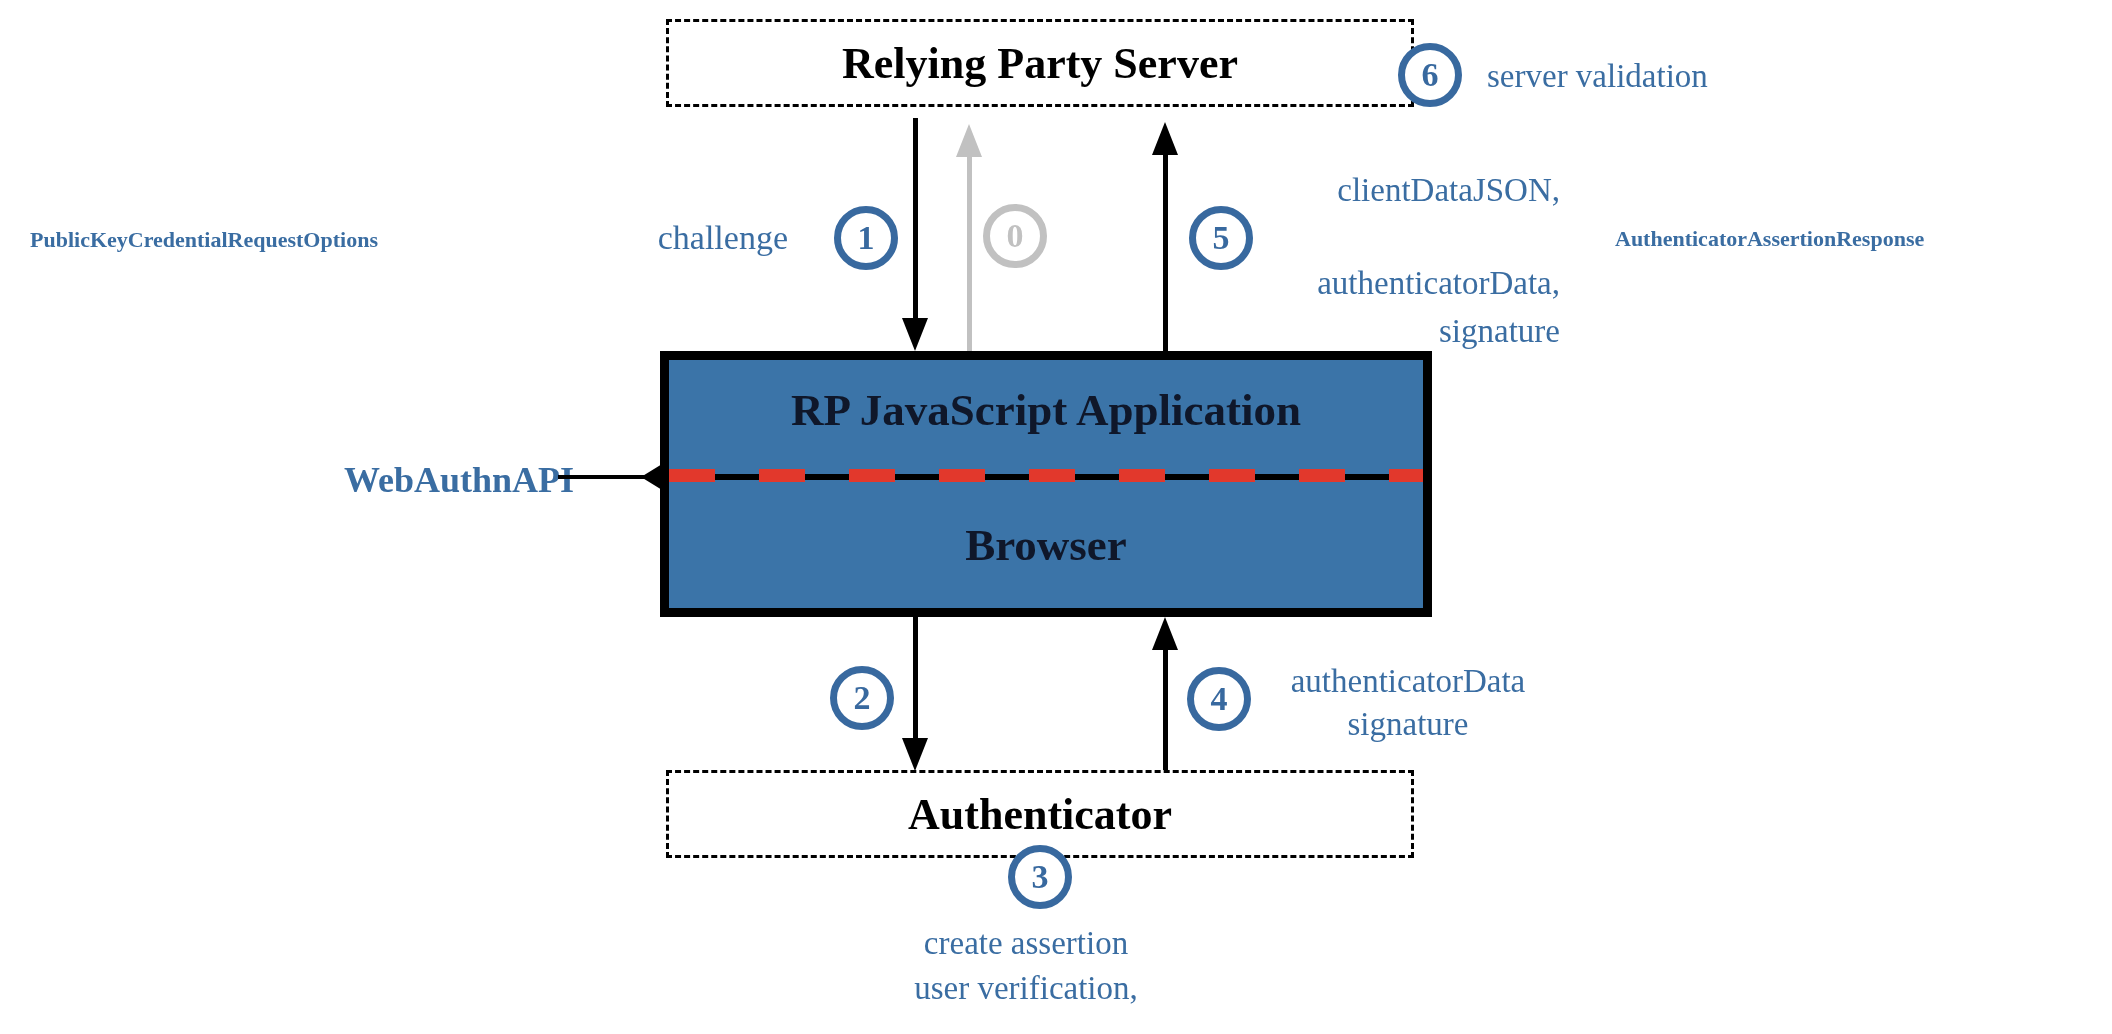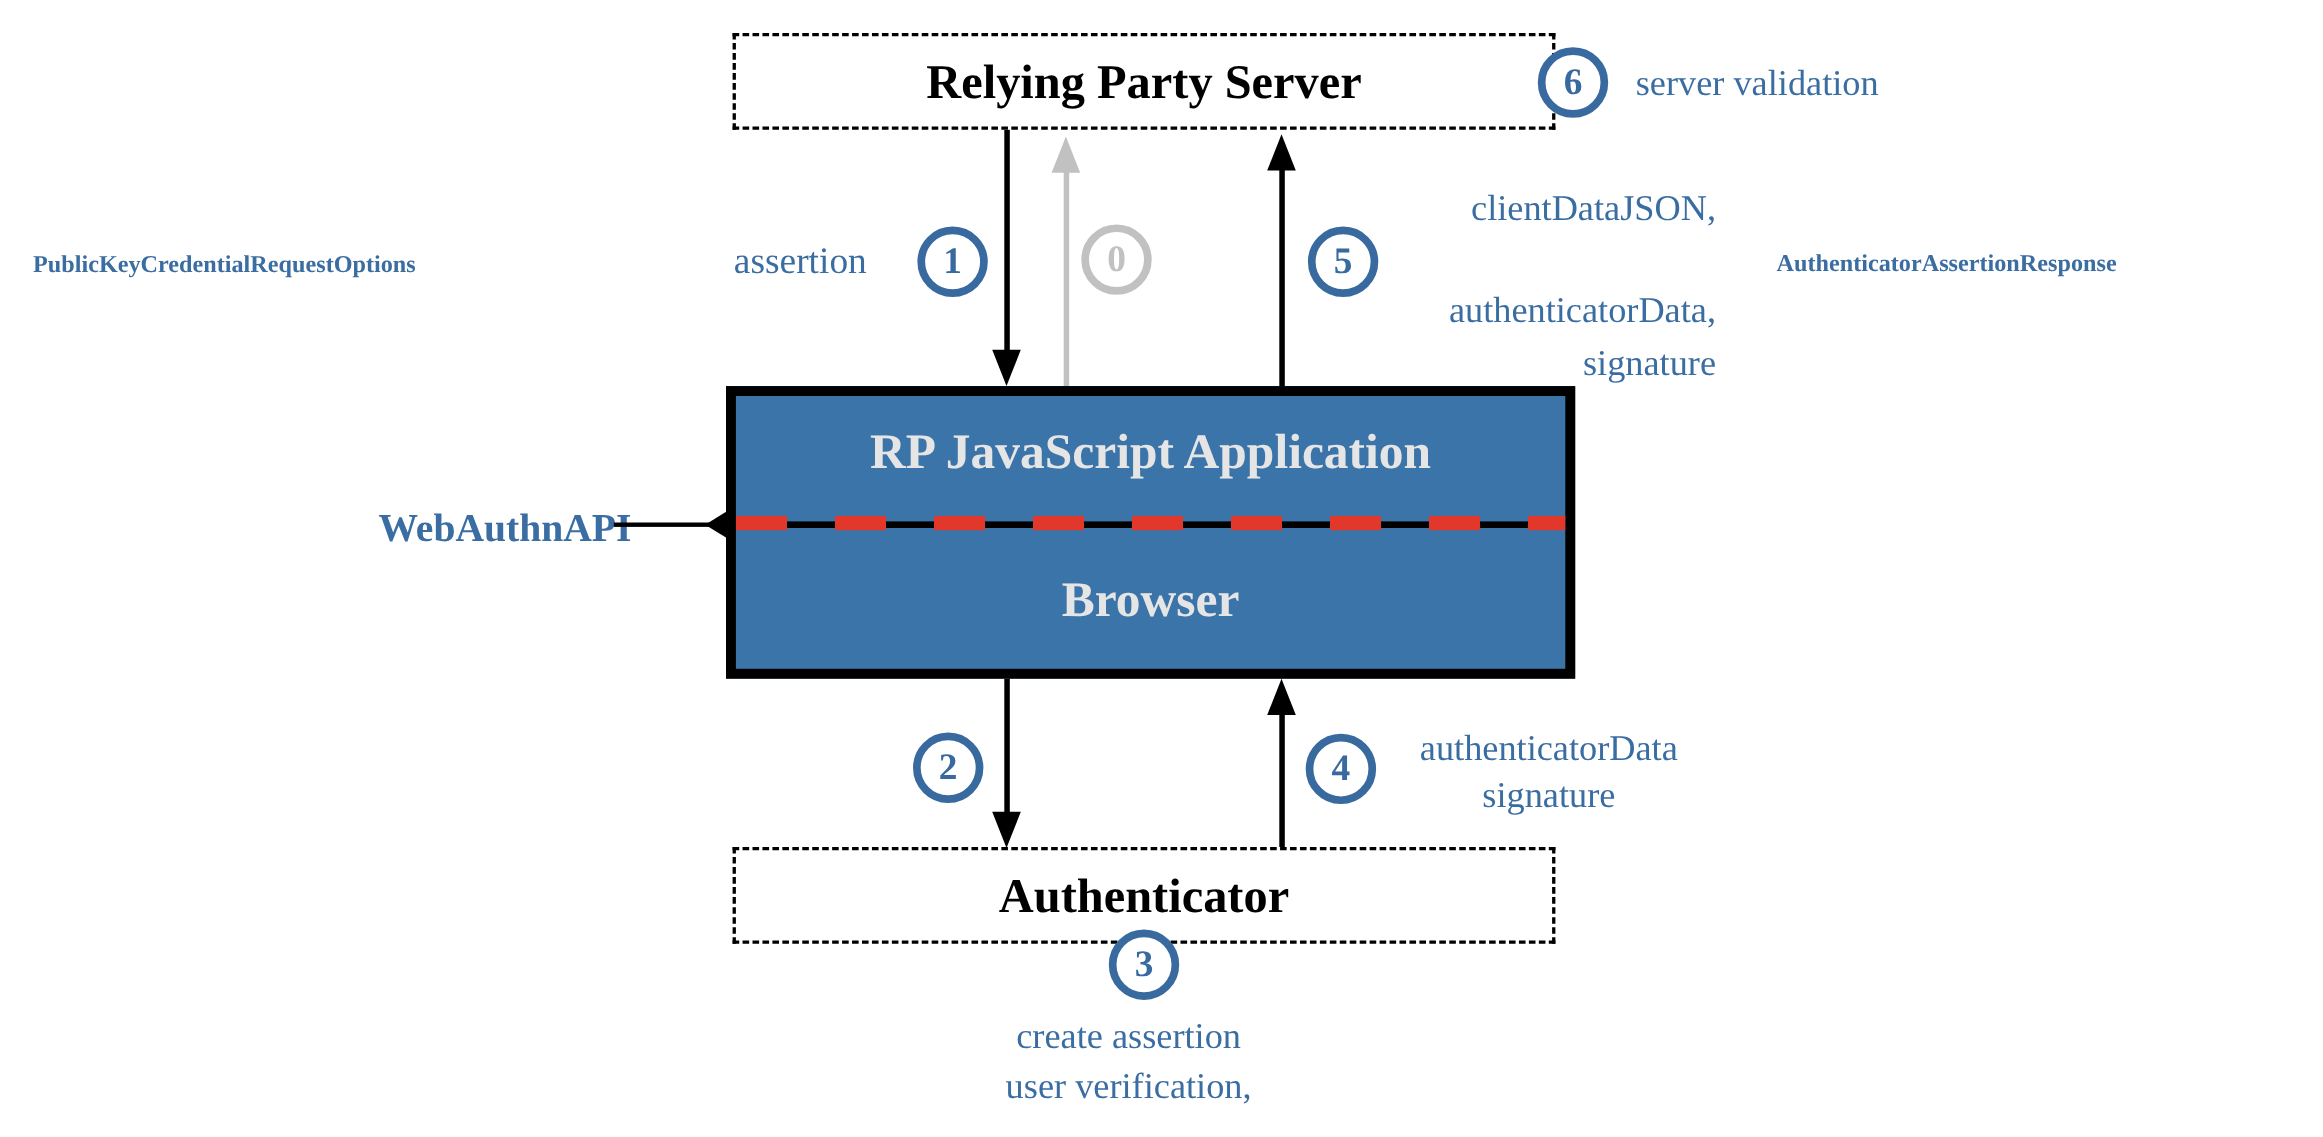--- a/index.html
+++ b/index.html
@@ -18,21 +18,21 @@
   .dashed-box{
     position:absolute;border:3px dashed var(--black);box-sizing:border-box;
     display:flex;align-items:center;justify-content:center;background:#ffffff;
   }
   .box-title{font-weight:bold;font-size:44px;color:#000;}
   .blue-box{
     position:absolute;left:660px;top:351px;width:772px;height:266px;
     background:var(--boxblue);border:9px solid var(--black);box-sizing:border-box;
   }
   .blue-box .white-label{
-    position:absolute;left:0;width:100%;text-align:center;color:#e5e5e5;
+    position:absolute;left:0;width:100%;text-align:center;color:#0f172a;
     font-weight:bold;font-size:45px;line-height:60px;
   }
   .boundary-black{position:absolute;left:0;top:114px;width:100%;height:6px;background:var(--black);}
   .boundary-red{
     position:absolute;left:0;top:109px;width:100%;height:13px;
     background:repeating-linear-gradient(to right,var(--red) 0 46px,transparent 46px 90px);
   }
   .circle{
     position:absolute;width:64px;height:64px;border-radius:50%;box-sizing:border-box;
     border:7px solid var(--accent);background:#ffffff;color:var(--accent);
@@ -50,32 +50,32 @@
   .ah.down{border-left:13px solid transparent;border-right:13px solid transparent;border-top:33px solid var(--black);}
   .ah.up{border-left:13px solid transparent;border-right:13px solid transparent;border-bottom:33px solid var(--black);}
   .ah.up.gray{border-bottom-color:var(--gray);}
   .ah.left{border-top:16px solid transparent;border-bottom:16px solid transparent;border-right:26px solid var(--black);}
 </style>
 </head>
 <body>
 
 <div class="canvas">
 
-  <div class="dashed-box" style="left:666px;top:30px;width:748px;height:88px;">
+  <div class="dashed-box" style="left:666px;top:19px;width:748px;height:88px;">
     <span class="box-title">Relying Party Server</span>
   </div>
 
   <div class="circle" style="left:1398px;top:43px;">
     <span>6</span>
   </div>
   <div class="bt" style="left:1487px;top:57px;line-height:38px;">server validation</div>
 
   <div class="bt bold" style="left:30px;top:220px;">PublicKeyCredentialRequestOptions</div>
 
-  <div class="bt" style="left:538px;top:218px;width:250px;text-align:right;line-height:40px;font-size:34px;">assertion</div>
+  <div class="bt" style="left:538px;top:218px;width:250px;text-align:right;line-height:40px;font-size:34px;">challenge</div>
   <div class="circle" style="left:834px;top:206px;">
     <span>1</span>
   </div>
 
   <div class="vline" style="left:913px;top:118px;height:202px;"></div>
   <div class="ah down" style="left:902px;top:318px;"></div>
 
   <div class="ah up gray" style="left:956px;top:124px;"></div>
   <div class="vline gray" style="left:967px;top:155px;height:196px;"></div>
 

